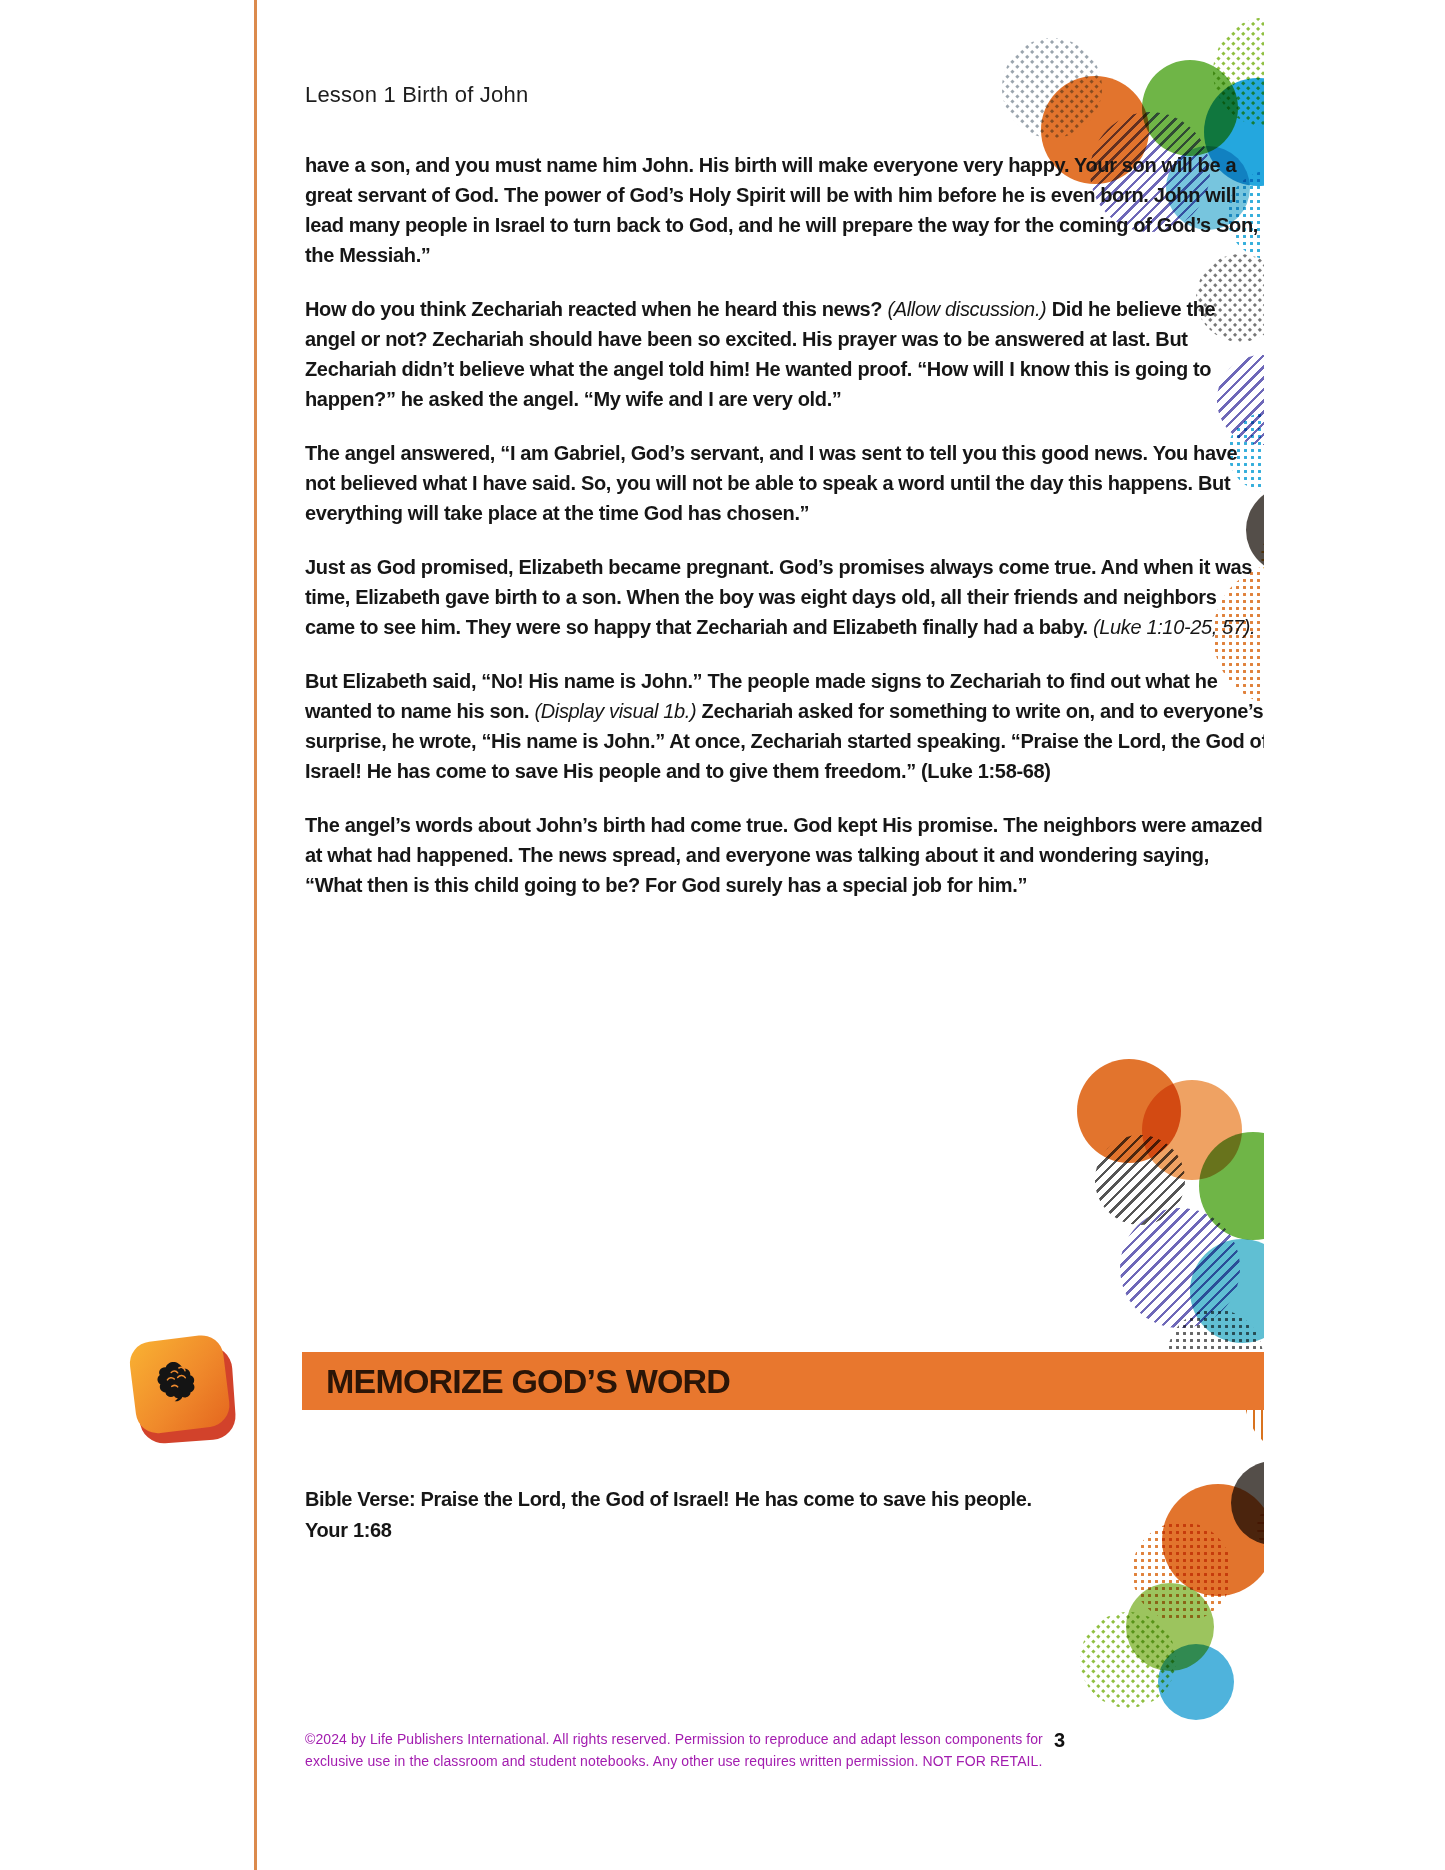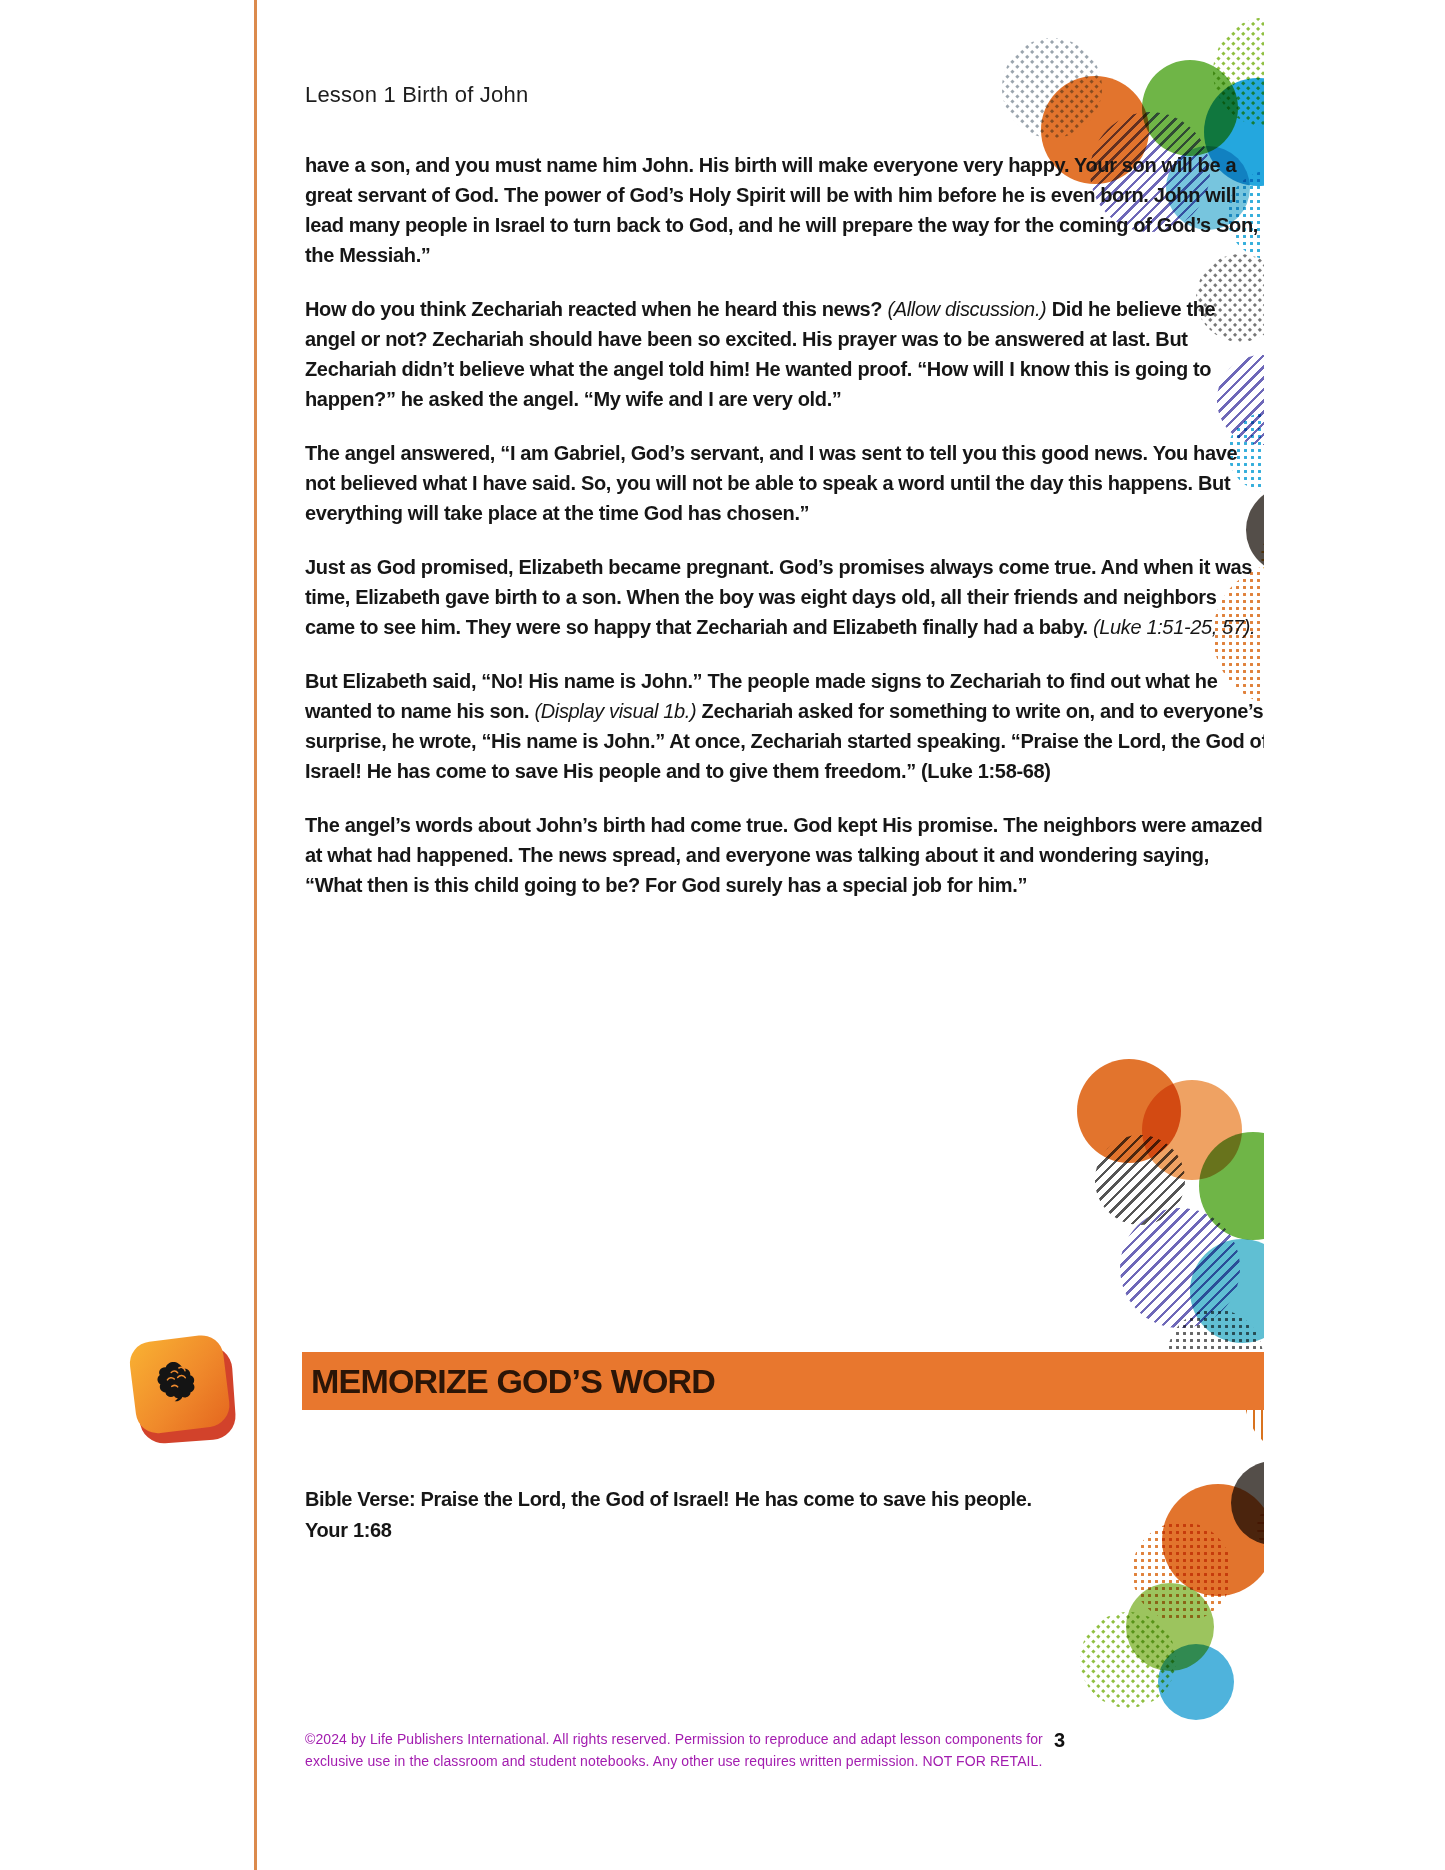--- a/index.html
+++ b/index.html
@@ -30,21 +30,21 @@
     letter-spacing:-0.35px;z-index:2;
   }
   .lesson-text p{margin:0 0 24px 0;}
   .seg-b{font-weight:bold;font-style:normal;}
   .seg-i{font-weight:normal;font-style:italic;margin-top:24px;}
 
   
   .memorize-banner{
     position:absolute;left:302px;top:1352px;width:973px;height:58px;
     background:#E8772E;z-index:2;display:flex;align-items:center;
-    padding-left:9px;box-sizing:border-box;
+    padding-left:24px;box-sizing:border-box;
   }
   .memorize-banner .banner-label{
     font-size:34px;font-weight:bold;color:#2B1507;letter-spacing:-0.8px;
   }
 
   
   .brain-badge{position:absolute;left:133px;top:1338px;width:98px;height:98px;z-index:2;transform:rotate(-7deg);}
   .badge-base{position:absolute;left:4px;top:10px;width:96px;height:94px;background:#D2422B;border-radius:24px;transform:rotate(3deg);}
   .badge-top{
     position:absolute;left:0;top:0;width:94px;height:92px;border-radius:22px;
@@ -121,21 +121,21 @@
     </div>
 
   <div class="vrule"></div>
 
   <div class="page-header">Lesson 1 Birth of John</div>
 
   <div class="lesson-text" id="lesson-paragraphs">
       <p><span class="seg-b">have a son, and you must name him John. His birth will make everyone very happy. Your son will be a great servant of God. The power of God’s Holy Spirit will be with him before he is even born. John will lead many people in Israel to turn back to God, and he will prepare the way for the coming of God’s Son, the Messiah.”</span></p>
       <p><span class="seg-b">How do you think Zechariah reacted when he heard this news? </span><span class="seg-i">(Allow discussion.)</span><span class="seg-b"> Did he believe the angel or not? Zechariah should have been so excited. His prayer was to be answered at last. But Zechariah didn’t believe what the angel told him! He wanted proof. “How will I know this is going to happen?” he asked the angel. “My wife and I are very old.”</span></p>
       <p><span class="seg-b">The angel answered, “I am Gabriel, God’s servant, and I was sent to tell you this good news. You have not believed what I have said. So, you will not be able to speak a word until the day this happens. But everything will take place at the time God has chosen.”</span></p>
-      <p><span class="seg-b">Just as God promised, Elizabeth became pregnant. God’s promises always come true. And when it was time, Elizabeth gave birth to a son. When the boy was eight days old, all their friends and neighbors came to see him. They were so happy that Zechariah and Elizabeth finally had a baby. </span><span class="seg-i">(Luke 1:51-25, 57).</span></p>
+      <p><span class="seg-b">Just as God promised, Elizabeth became pregnant. God’s promises always come true. And when it was time, Elizabeth gave birth to a son. When the boy was eight days old, all their friends and neighbors came to see him. They were so happy that Zechariah and Elizabeth finally had a baby. </span><span class="seg-i">(Luke 1:10-25, 57).</span></p>
       <p><span class="seg-b">But Elizabeth said, “No! His name is John.” The people made signs to Zechariah to find out what he wanted to name his son. </span><span class="seg-i">(Display visual 1b.)</span><span class="seg-b"> Zechariah asked for something to write on, and to everyone’s surprise, he wrote, “His name is John.” At once, Zechariah started speaking. “Praise the Lord, the God of Israel! He has come to save His people and to give them freedom.” (Luke 1:58-68)</span></p>
       <p><span class="seg-b">The angel’s words about John’s birth had come true. God kept His promise. The neighbors were amazed at what had happened. The news spread, and everyone was talking about it and wondering saying, “What then is this child going to be? For God surely has a special job for him.”</span></p>
     </div>
 
   <div class="brain-badge">
     <div class="badge-base"></div>
     <div class="badge-top">
       <svg width="58" height="58" viewBox="0 0 100 100" aria-hidden="true">
         <path fill="#141414" d="M52 14c-7-6-19-4-22 4-8-2-15 5-12 12-6 3-7 12-1 16-4 6 0 14 7 15 0 7 8 11 14 8 2 5 9 6 13 3 6 4 15 1 16-6 7-1 10-9 6-14 5-5 3-13-3-15 2-7-4-14-11-13-1-4-4-8-7-10z"></path>
         <path fill="#141414" d="M47 58c3 9-1 16-9 20 10 2 18-6 15-17z"></path>

